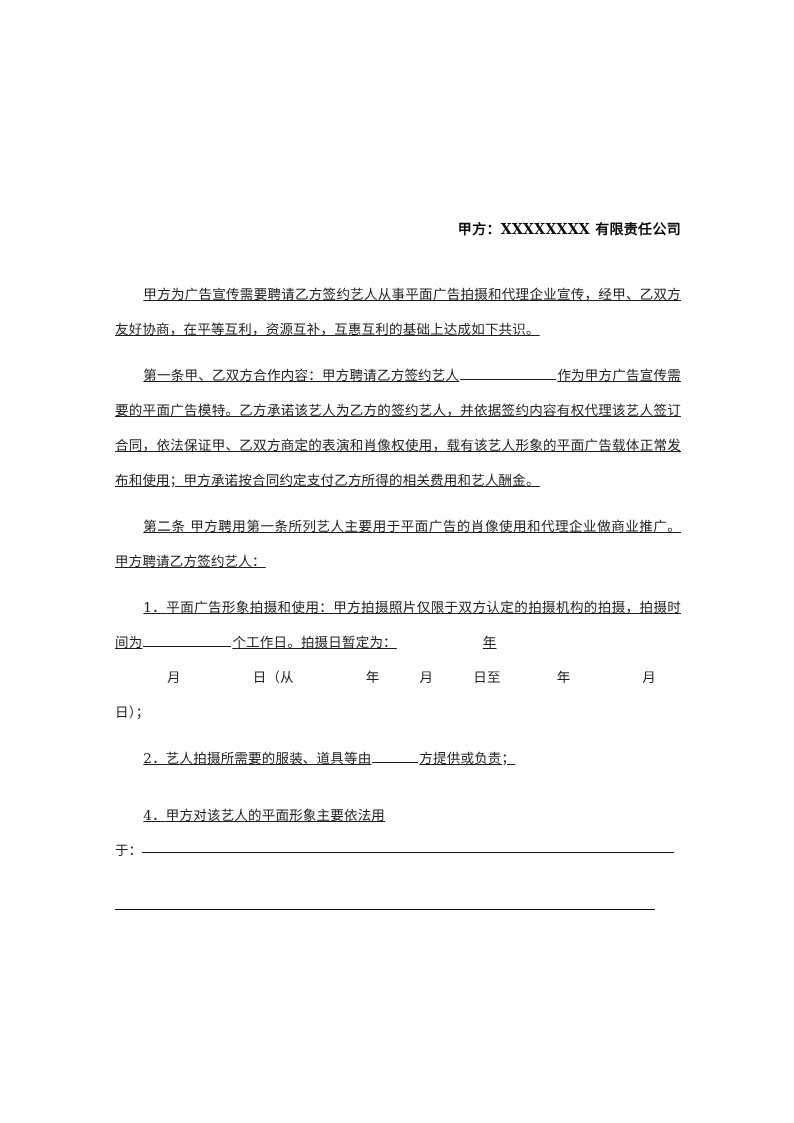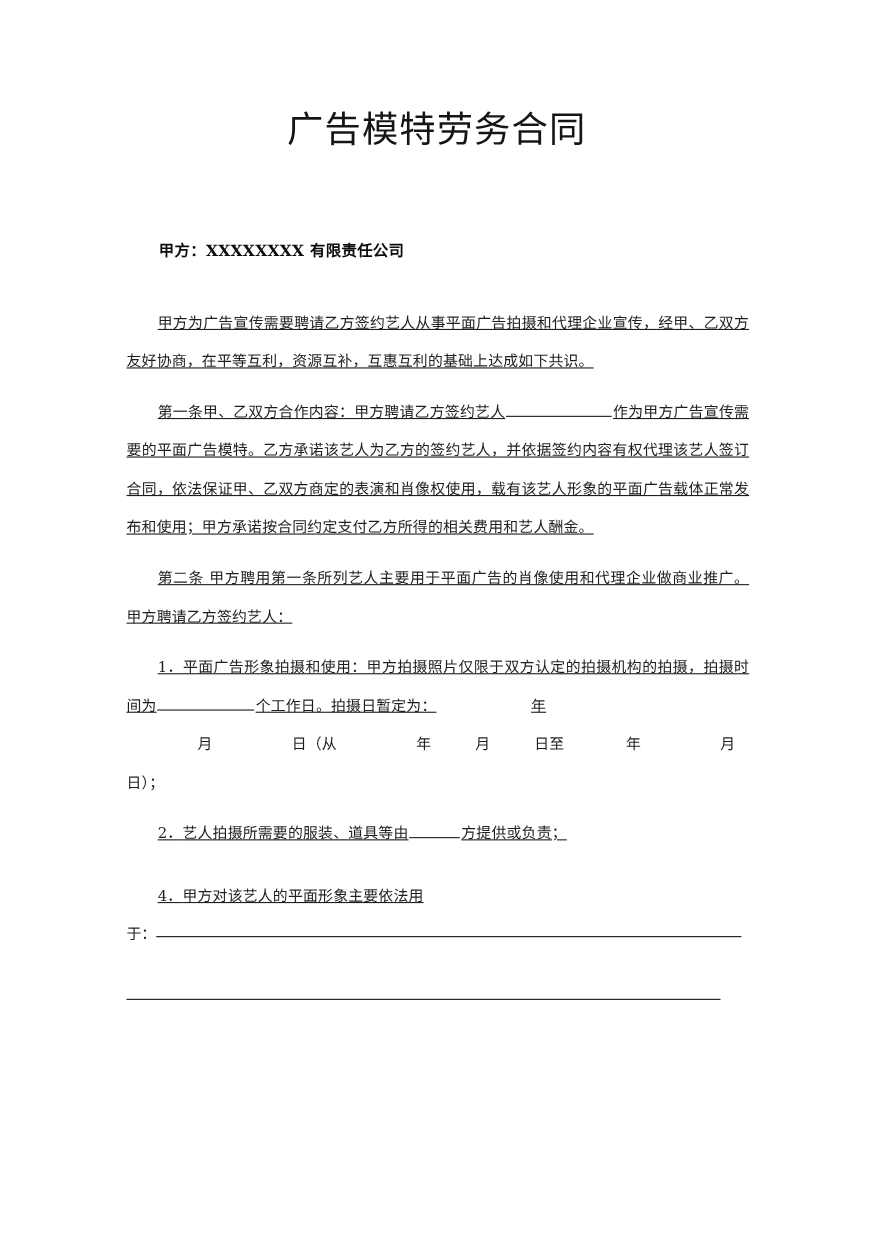--- a/index.html
+++ b/index.html
@@ -64,20 +64,21 @@
   .para.indent { text-indent: 2.1em; }
 
   .party {
     font-size: 14px;
     line-height: 35px;
     font-weight: bold;
     color: #0d0d0d;
     margin: 0;
     text-indent: 2.1em;
     letter-spacing: 0.3px;
+    text-align: right;
   }
 
   .spacer-sm { height: 11px; }
   .spacer-md { height: 19px; }
   .spacer-lg { height: 22px; }
 
   
   .blank {
     display: inline-block;
     border-bottom: 1px solid #1a1a1a;
@@ -95,21 +96,21 @@
   .gap-xl { display: inline-block; width: 86px; }
 
   .dateline {
     font-size: 13.5px;
     line-height: 35px;
     color: #1e1e1e;
     margin: 0;
     letter-spacing: 0.2px;
     white-space: nowrap;
   }
-  .dateline.lead { padding-left: 52px; text-align: center; }
+  .dateline.lead { padding-left: 52px; }
 
   
   .rule-row {
     position: relative;
     font-size: 13.5px;
     line-height: 35px;
     color: #1e1e1e;
     margin: 0;
     white-space: nowrap;
   }
@@ -120,21 +121,20 @@
   }
   .rule-line-a { width: 532px; }
   .rule-line-b { width: 540px; }
   .rule-row-b { padding-left: 0; }
 </style>
 </head>
 <body>
 
 <div class="page">
 
-  <div class="doc-title">广告模特劳务合同</div>
 
   <div class="body-col">
 
     <p class="party">甲方：XXXXXXXX 有限责任公司</p>
 
     <div class="spacer-sm"></div>
 
 
     <div class="spacer-md"></div>
 

